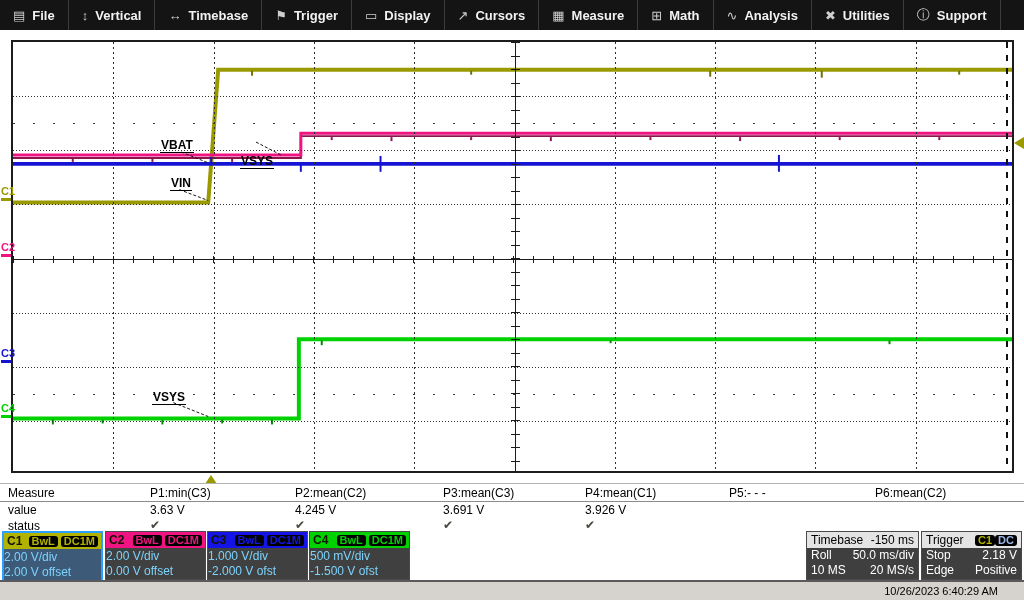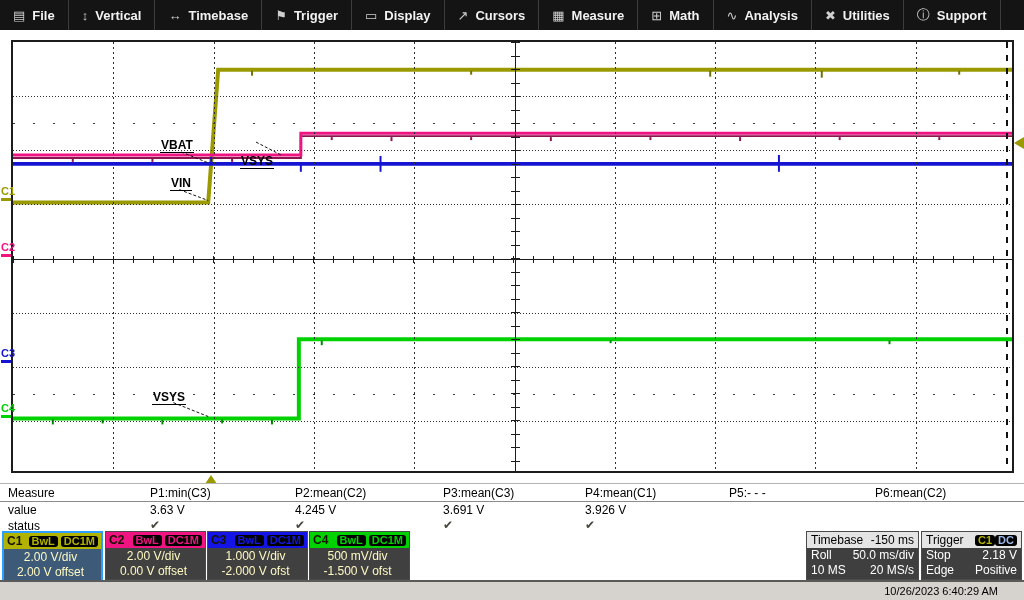--- a/index.html
+++ b/index.html
@@ -49,21 +49,21 @@
 
   
   .bottombar { position:absolute; left:0; top:531px; width:1024px; height:49px; background:#fff; }
   .chbox { position:absolute; top:0; width:101px; height:49px; border:1px solid #4a4a4a;
            background:#404040; cursor:default; }
   .chbox.selected { border:2px solid #2da0ff; }
   .chbox .hdr { height:16px; display:flex; align-items:center; padding:0 3px; gap:3px; }
   .chbox .hdr .cid { font-size:12px; font-weight:700; color:#141400; margin-right:auto; }
   .badge { background:#000; border-radius:3px; font-size:11px; font-weight:700;
            padding:0px 3px; line-height:11px; }
-  .chbox .body { padding:1px 4px 0 0; text-align:center; color:#fef9c3; font-size:12px; line-height:15px; }
+  .chbox .body { padding:1px 4px 0 0; text-align:left; color:#7dd3fc; font-size:12px; line-height:15px; }
   .sysbox { position:absolute; top:0; height:49px; border:1px solid #4a4a4a; background:#3f3f3f;
             color:#fff; font-size:12px; cursor:default; }
   .sysbox .hdr { height:16px; background:#e4e4e4; color:#000; display:flex; align-items:center;
                  padding:0 4px; font-weight:400; }
   .sysbox .row { display:flex; justify-content:space-between; padding:0 4px; line-height:15px; }
 
   
   .statusbar { position:absolute; left:0; top:580px; width:1024px; height:20px; background:#d6d3ce;
                border-top:2px solid #5a5a5a; font-size:11px; color:#000;
                display:flex; align-items:center; justify-content:flex-end; padding:0 26px; }

